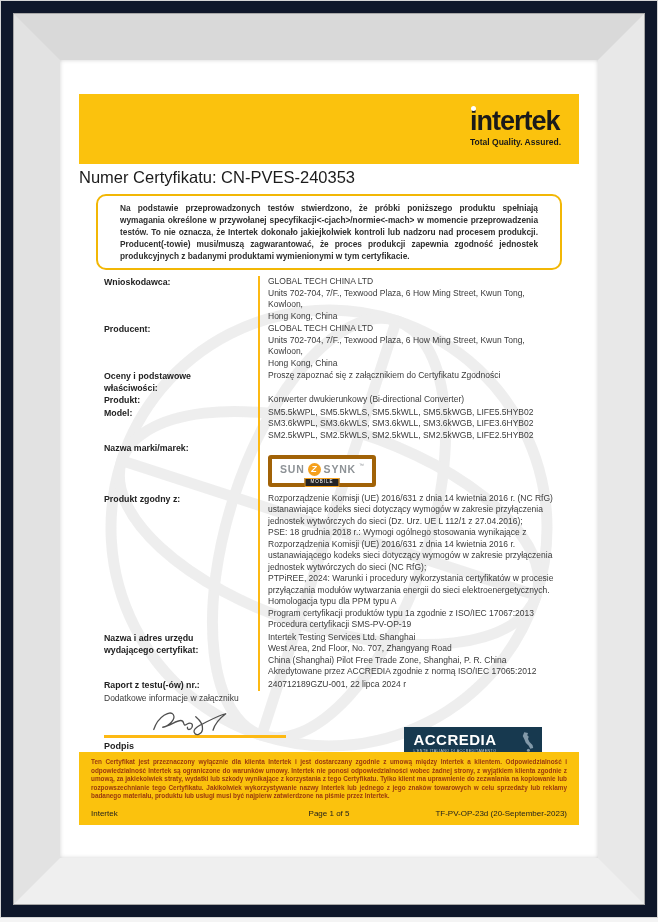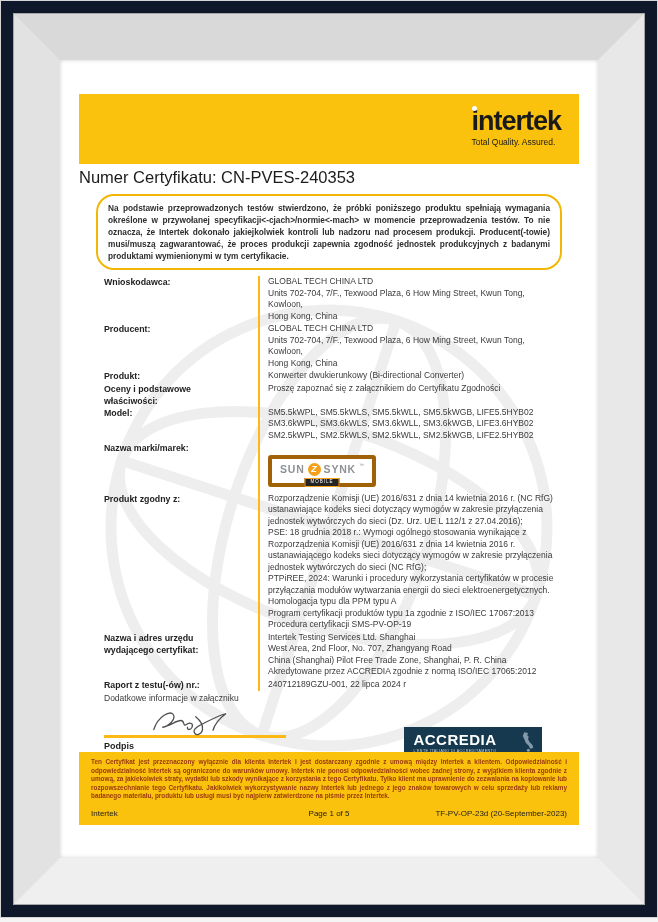--- a/index.html
+++ b/index.html
@@ -19,27 +19,27 @@
   .paper{position:absolute;inset:60px;background:#ffffff;box-shadow:inset 0 0 4px rgba(0,0,0,.18);
     padding:34px 19px 33px;overflow:hidden;}
   
   .watermark{position:absolute;left:50%;top:238px;transform:translateX(-50%);opacity:.55;z-index:0;}
   .content{position:relative;z-index:1;}
   
   .top-band{height:70px;background:var(--brand-yellow);display:flex;justify-content:flex-end;align-items:center;padding:6px 18px 10px 18px;}
   .logo-block{text-align:left;}
   .logo-word{position:relative;display:inline-block;font-size:27px;font-weight:700;letter-spacing:-1px;color:#1a1a1a;line-height:1;}
   .logo-i-dot{position:absolute;left:1px;top:-2px;width:5px;height:5px;border-radius:50%;background:#fff;}
-  .logo-tagline{font-size:8.5px;font-weight:400;color:#1a1a1a;margin-top:2px;}
+  .logo-tagline{font-size:8.5px;font-weight:700;color:#1a1a1a;margin-top:2px;}
   
   .title{margin-top:4px;text-align:center;font-size:31px;font-weight:700;color:#1b1b1b;line-height:33px;}
   .cert-number{margin-top:3px;text-align:left;font-size:16.5px;color:#1b1b1b;line-height:20px;}
   
   .mid{padding:0 17px;}
-  .intro-box{margin-top:7px;border:2px solid #F2B705;border-radius:18px;padding:6px 10px;
+  .intro-box{margin-top:7px;border:2px solid #F2B705;border-radius:10px;padding:6px 22px;
     font-size:8.3px;line-height:12px;font-weight:700;color:#2e2e2e;text-align:justify;}
   
   .fields{margin-top:6px;margin-left:8px;}
   .field-row{display:flex;align-items:stretch;}
   .field-label{flex:none;width:146px;padding-right:6px;font-size:8.8px;font-weight:700;color:#222;line-height:12px;}
   .field-value{flex:1;border-left:2px solid var(--divider-yellow);padding-left:8px;
     font-size:8.5px;color:#3a3a3a;line-height:11.5px;white-space:pre-line;padding-bottom:1px;margin-left:8px;}
   
   .sunsynk{position:relative;display:inline-flex;align-items:center;gap:3px;border:4px solid #a16207;
     border-radius:3px;background:#fff;padding:4px 8px 7px 8px;margin:1px 0 5px 0;}
@@ -115,26 +115,26 @@
 Units 702-704, 7/F., Texwood Plaza, 6 How Ming Street, Kwun Tong, Kowloon,
 Hong Kong, China</div>
           </div>
           <div class="field-row">
             <div class="field-label">Producent:</div>
             <div class="field-value">GLOBAL TECH CHINA LTD
 Units 702-704, 7/F., Texwood Plaza, 6 How Ming Street, Kwun Tong, Kowloon,
 Hong Kong, China</div>
           </div>
           <div class="field-row">
+            <div class="field-label">Oceny i podstawowe właściwości:</div>
+            <div class="field-value">Proszę zapoznać się z załącznikiem do Certyfikatu Zgodności</div>
+          </div>
+          <div class="field-row">
             <div class="field-label">Produkt:</div>
             <div class="field-value">Konwerter dwukierunkowy (Bi-directional Converter)</div>
-          </div>
-          <div class="field-row">
-            <div class="field-label">Oceny i podstawowe właściwości:</div>
-            <div class="field-value">Proszę zapoznać się z załącznikiem do Certyfikatu Zgodności</div>
           </div>
           <div class="field-row">
             <div class="field-label">Model:</div>
             <div class="field-value">SM5.5kWPL, SM5.5kWLS, SM5.5kWLL, SM5.5kWGB, LIFE5.5HYB02
 SM3.6kWPL, SM3.6kWLS, SM3.6kWLL, SM3.6kWGB, LIFE3.6HYB02
 SM2.5kWPL, SM2.5kWLS, SM2.5kWLL, SM2.5kWGB, LIFE2.5HYB02</div>
           </div>
           <div class="field-row">
             <div class="field-label">Nazwa marki/marek:</div>
             <div class="field-value">

